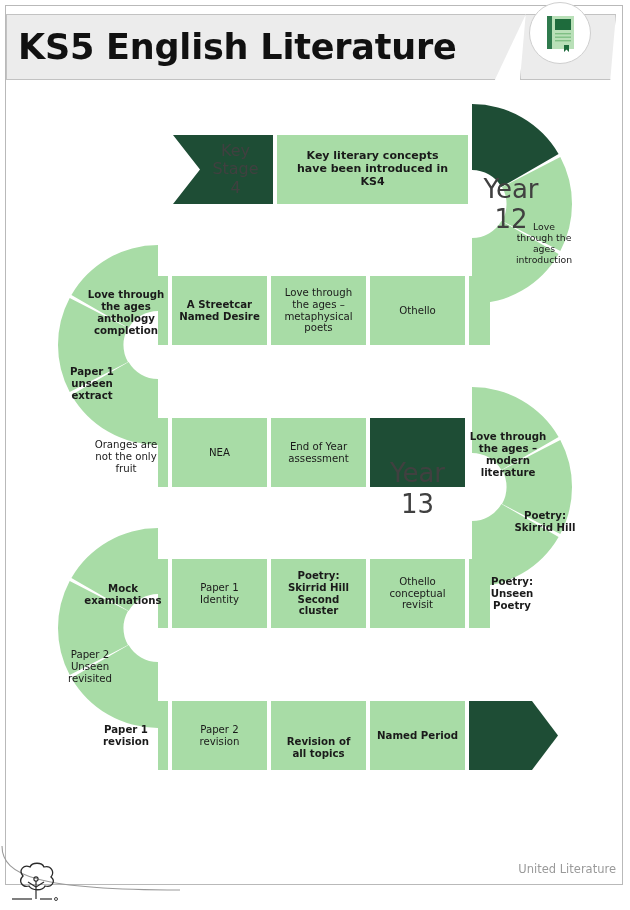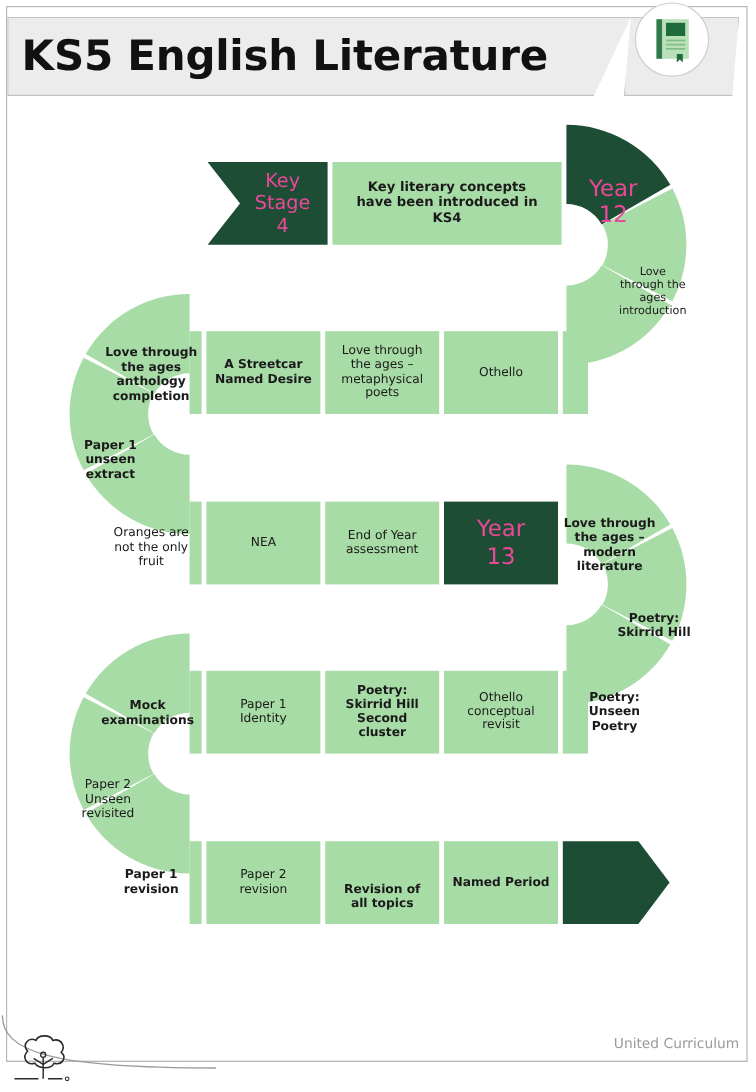--- a/index.html
+++ b/index.html
@@ -32,27 +32,27 @@
   .footer-text{position:absolute;right:14px;top:862px;font-size:11.5px;color:#9a9a9a;
       font-family:"DejaVu Sans","Liberation Sans",sans-serif;}
 
   
   .roadmap{position:absolute;left:0;top:0;width:630px;height:910px;}
 
   
   .lbl{position:absolute;display:flex;align-items:center;justify-content:center;
       text-align:center;line-height:1.16;color:#1a1a1a;pointer-events:none;}
   .lbl span{display:block;width:100%;}
-  .lbl.white{color:#ec4899;}
+  .lbl.white{color:#404040;}
   .lbl.b{font-weight:bold;border-radius:12px;}
   .f9{font-size:9.3px;}
   .f10{font-size:10.2px;}
   .f11{font-size:11px;}
   .f16{font-size:16px;}
-  .f21{font-size:19px;}
+  .f21{font-size:26px;margin-top:36px;}
 </style>
 </head>
 <body>
 
 <div class="page">
 
   <div class="frame"></div>
   <div class="frame-bottom"></div>
 
   <div class="header-band">
@@ -214,15 +214,15 @@
     <path d="M15 16 C10 10, 16 4, 22 7 C24 2, 34 2, 36 7 C43 5, 47 12, 43 17
              C48 21, 44 28, 37 26 C35 31, 24 31, 21 26 C14 28, 10 21, 15 16 Z" fill="none" stroke="#2b2b2b" stroke-width="1.3"></path>
     <circle cx="28" cy="19" r="2.1" fill="none" stroke="#2b2b2b" stroke-width="1.1"></circle>
     <path d="M28 21 L28 39" stroke="#2b2b2b" stroke-width="1.2" fill="none"></path>
     <path d="M28 27 L20 22" stroke="#2b2b2b" stroke-width="1.2" fill="none"></path>
     <path d="M28 27 L36 22" stroke="#2b2b2b" stroke-width="1.2" fill="none"></path>
     <path d="M4 39 L24 39" stroke="#2b2b2b" stroke-width="1.2" fill="none"></path>
     <path d="M32 39 L44 39" stroke="#2b2b2b" stroke-width="1.2" fill="none"></path>
     <circle cx="48" cy="39" r="1.5" fill="none" stroke="#2b2b2b" stroke-width="0.9"></circle>
   </svg>
-  <div class="footer-text">United Curriculum</div>
+  <div class="footer-text">United Literature</div>
 
 </div>
 
 </body></html>

